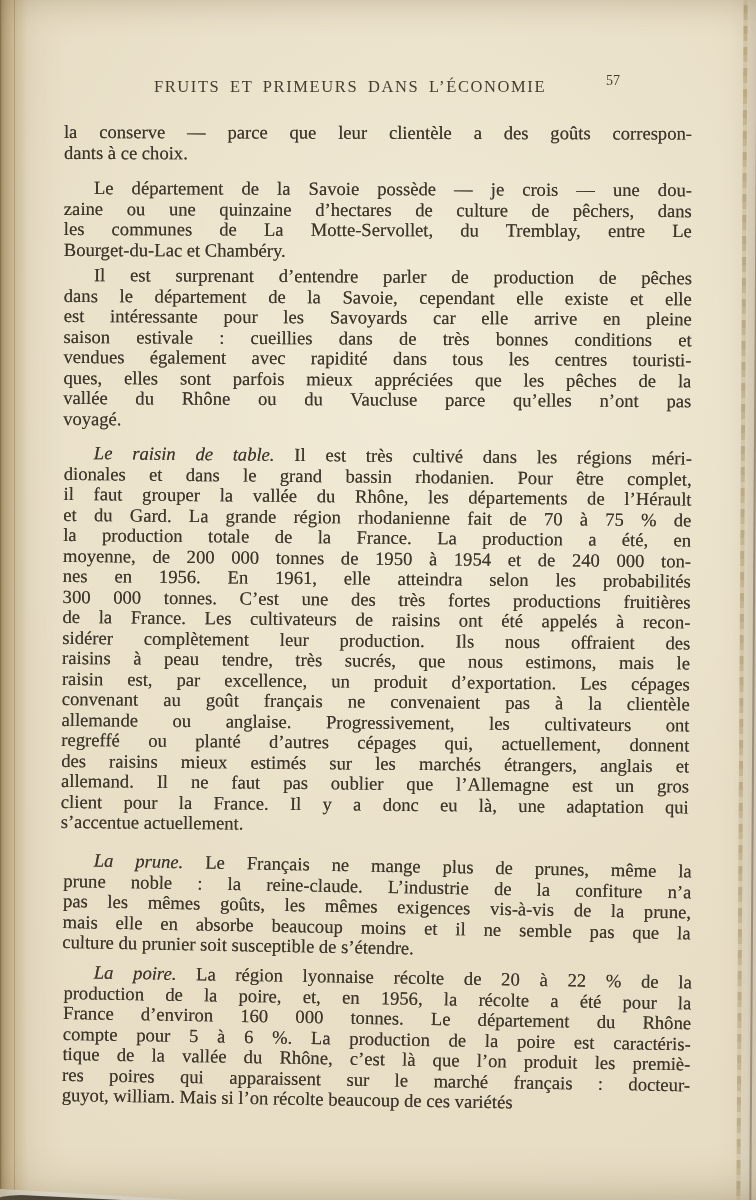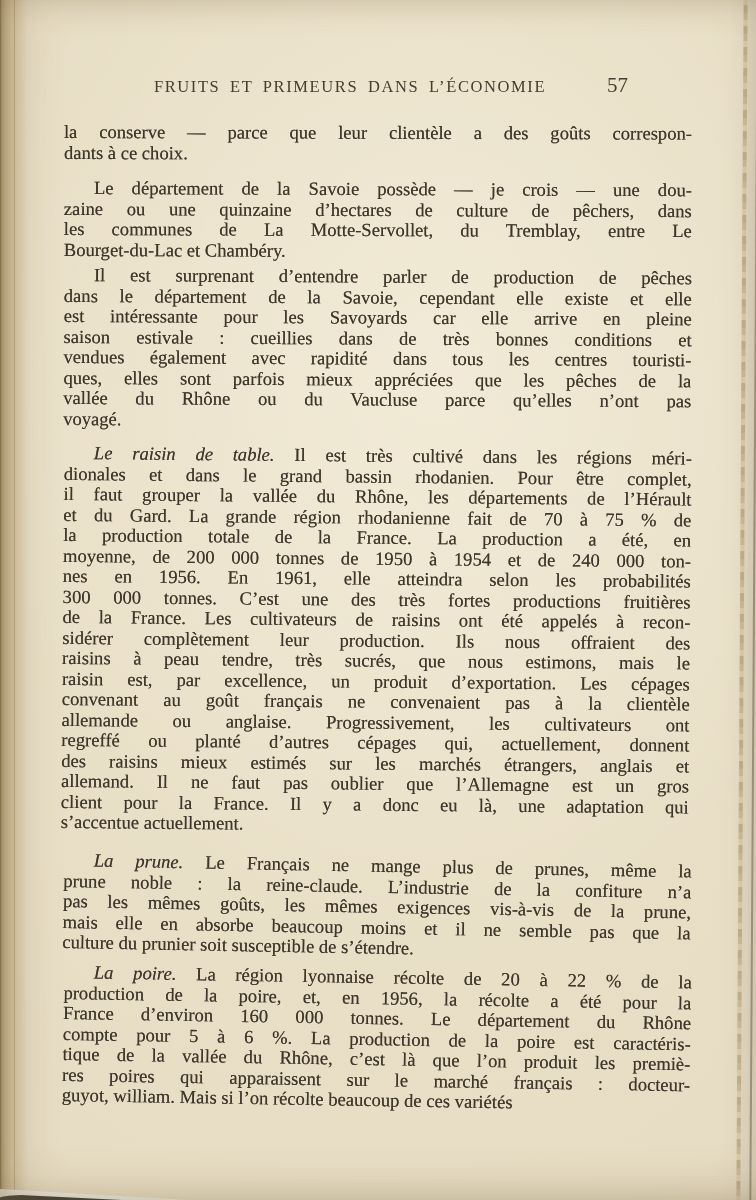--- a/index.html
+++ b/index.html
@@ -22,21 +22,21 @@
          clip-path:polygon(0 0,100% 100%,0 100%);border-radius:60% 0 0 0;}
   .vignette{position:absolute;inset:0;pointer-events:none;
          box-shadow:inset 28px 0 55px -25px rgba(124,100,60,.45),
                     inset -18px 0 45px -28px rgba(110,90,55,.30),
                     inset 0 -30px 55px -35px rgba(110,88,50,.28),
                     inset 0 25px 45px -35px rgba(120,98,60,.20);}
   .content{position:relative;filter:blur(.15px);}
   .pg-header{position:relative;margin:76px 64px 0;height:22px;color:#453d30;}
   .running-title{text-align:center;transform:translateX(-28px);font-size:16.5px;line-height:22px;
          letter-spacing:1.6px;word-spacing:4px;}
-  .page-number{position:absolute;right:64px;top:-3px;font-size:21px;}
+  .page-number{position:absolute;right:72px;top:-3px;font-size:14px;}
   .para{width:628px;margin-left:64px;font-size:18.6px;line-height:20.5px;color:#3e362a;
         transform-origin:left top;text-shadow:0 0 .3px rgba(62,54,42,.75);}
   .line{text-align:justify;text-align-last:justify;}
   .line.last{text-align-last:left;}
   .para.ind .line:first-child{text-indent:30px;}
   .line em{font-style:italic;}
   .p1{margin-top:24px;transform:rotate(.15deg);}
   .p2{margin-top:15px;transform:rotate(.2deg);}
   .p3{margin-top:5px;transform:rotate(.3deg);}
   .p4{margin-top:14px;transform:rotate(.5deg);}

